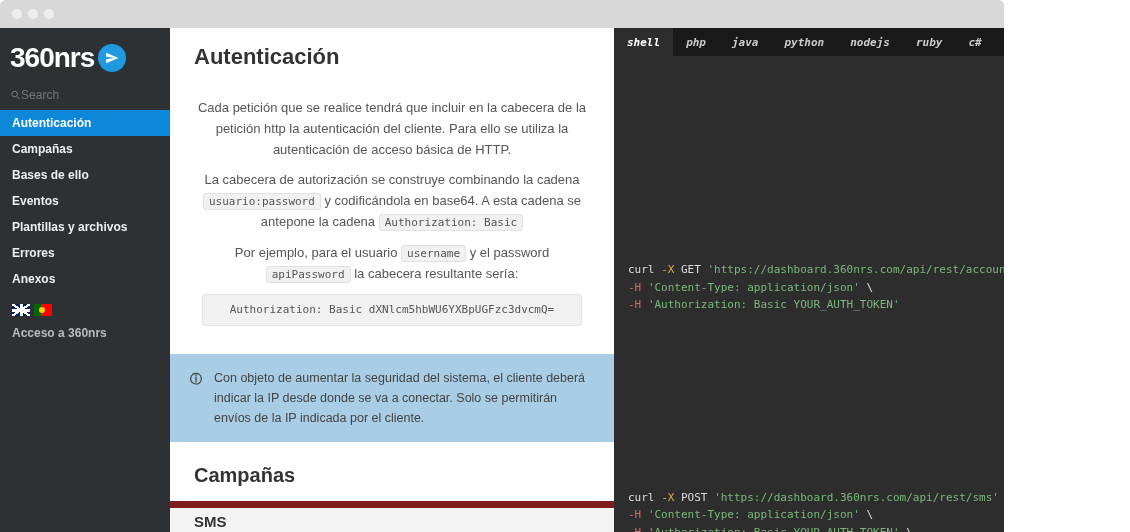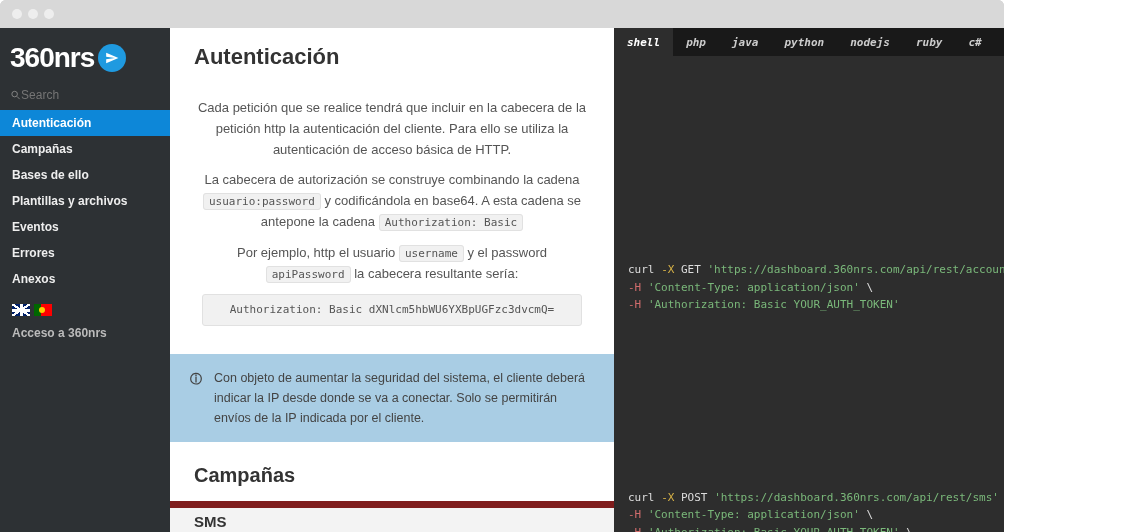--- a/index.html
+++ b/index.html
@@ -77,42 +77,42 @@
         <svg class="search-icon" viewBox="0 0 24 24">
             <circle cx="10" cy="10" r="6" stroke="#888" stroke-width="2" fill="none"></circle>
             <line x1="15" y1="15" x2="21" y2="21" stroke="#888" stroke-width="2"></line>
           </svg>
         <input class="search-input" placeholder="Search" style="">
       </div>
       <div class="nav" id="nav">
           <div class="nav-item active">Autenticación</div>
           <div class="nav-item">Campañas</div>
           <div class="nav-item">Bases de ello</div>
+          <div class="nav-item">Eventos</div>
           <div class="nav-item">Plantillas y archivos</div>
-          <div class="nav-item">Eventos</div>
           <div class="nav-item">Errores</div>
           <div class="nav-item">Anexos</div>
         </div>
       <div class="flags">
         <span class="flag flag-gb"></span>
         <span class="flag flag-pt"></span>
       </div>
       <div class="access-link">Acceso a 360nrs</div>
     </div>
 
     <div class="content">
       <div class="main-pane">
         <div class="h1">Autenticación</div>
         <div class="section-body">
           <p>Cada petición que se realice tendrá que incluir en la cabecera de la petición http la autenticación del cliente. Para ello se utiliza la autenticación de acceso básica de HTTP.</p>
           <p>
             <span>La cabecera de autorización se construye combinando la cadena </span><code class="inline">usuario:password</code><span> y codificándola en base64. A esta cadena se antepone la cadena </span><code class="inline">Authorization: Basic</code>
           </p>
           <p>
-            <span>Por ejemplo, http el usuario </span><code class="inline">username</code><span> y el password </span><code class="inline">apiPassword</code><span> la cabecera resultante sería:</span>
+            <span>Por ejemplo, para el usuario </span><code class="inline">username</code><span> y el password </span><code class="inline">apiPassword</code><span> la cabecera resultante sería:</span>
           </p>
           <pre class="block">Authorization: Basic dXNlcm5hbWU6YXBpUGFzc3dvcmQ=</pre>
         </div>
         <div class="callout">
           <span class="info-icon">ⓘ</span>
           <span>Con objeto de aumentar la seguridad del sistema, el cliente deberá indicar la IP desde donde se va a conectar. Solo se permitirán envíos de la IP indicada por el cliente.</span>
         </div>
 
         <div class="h2">Campañas</div>
         <div class="h3">SMS</div>

